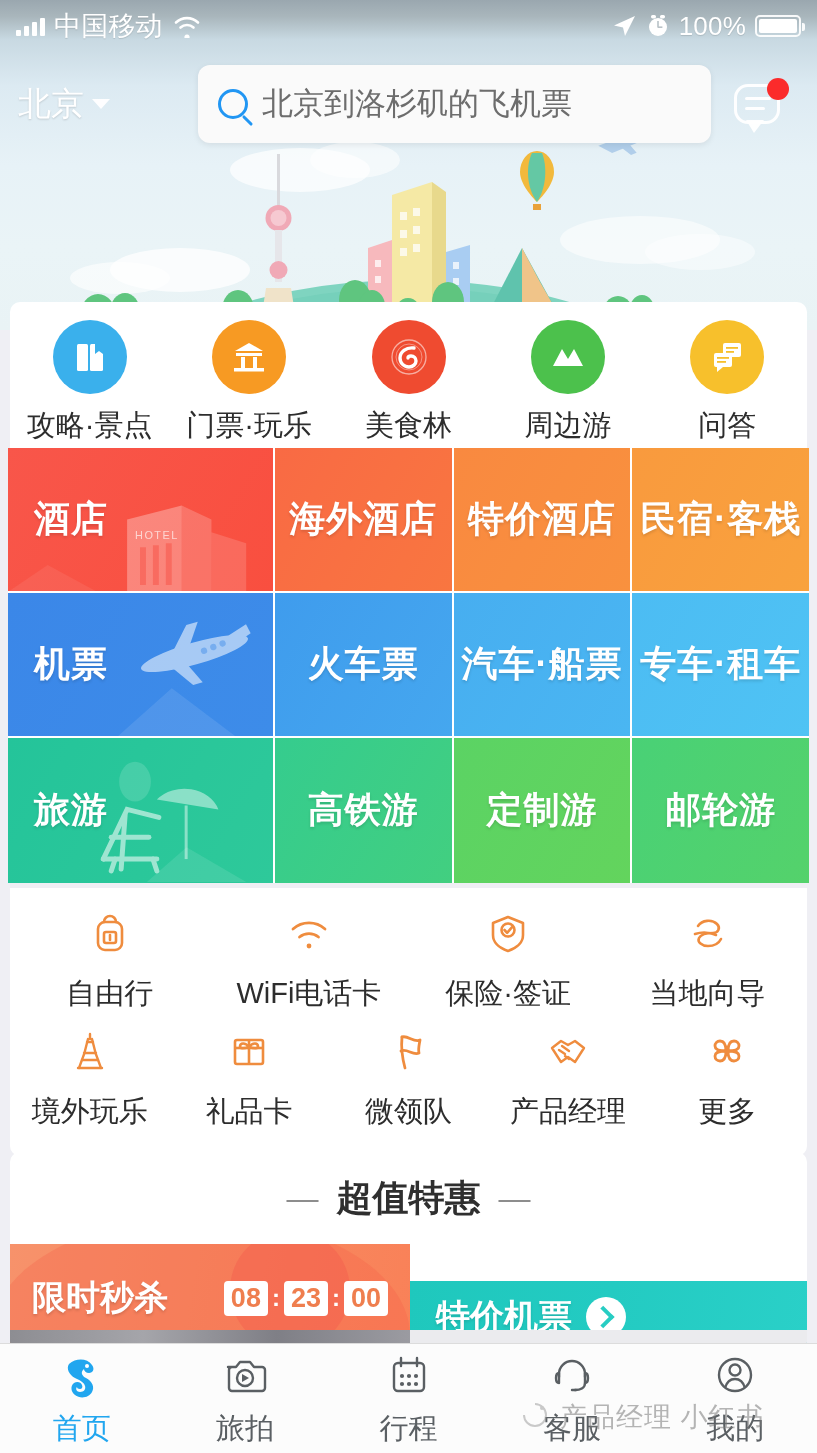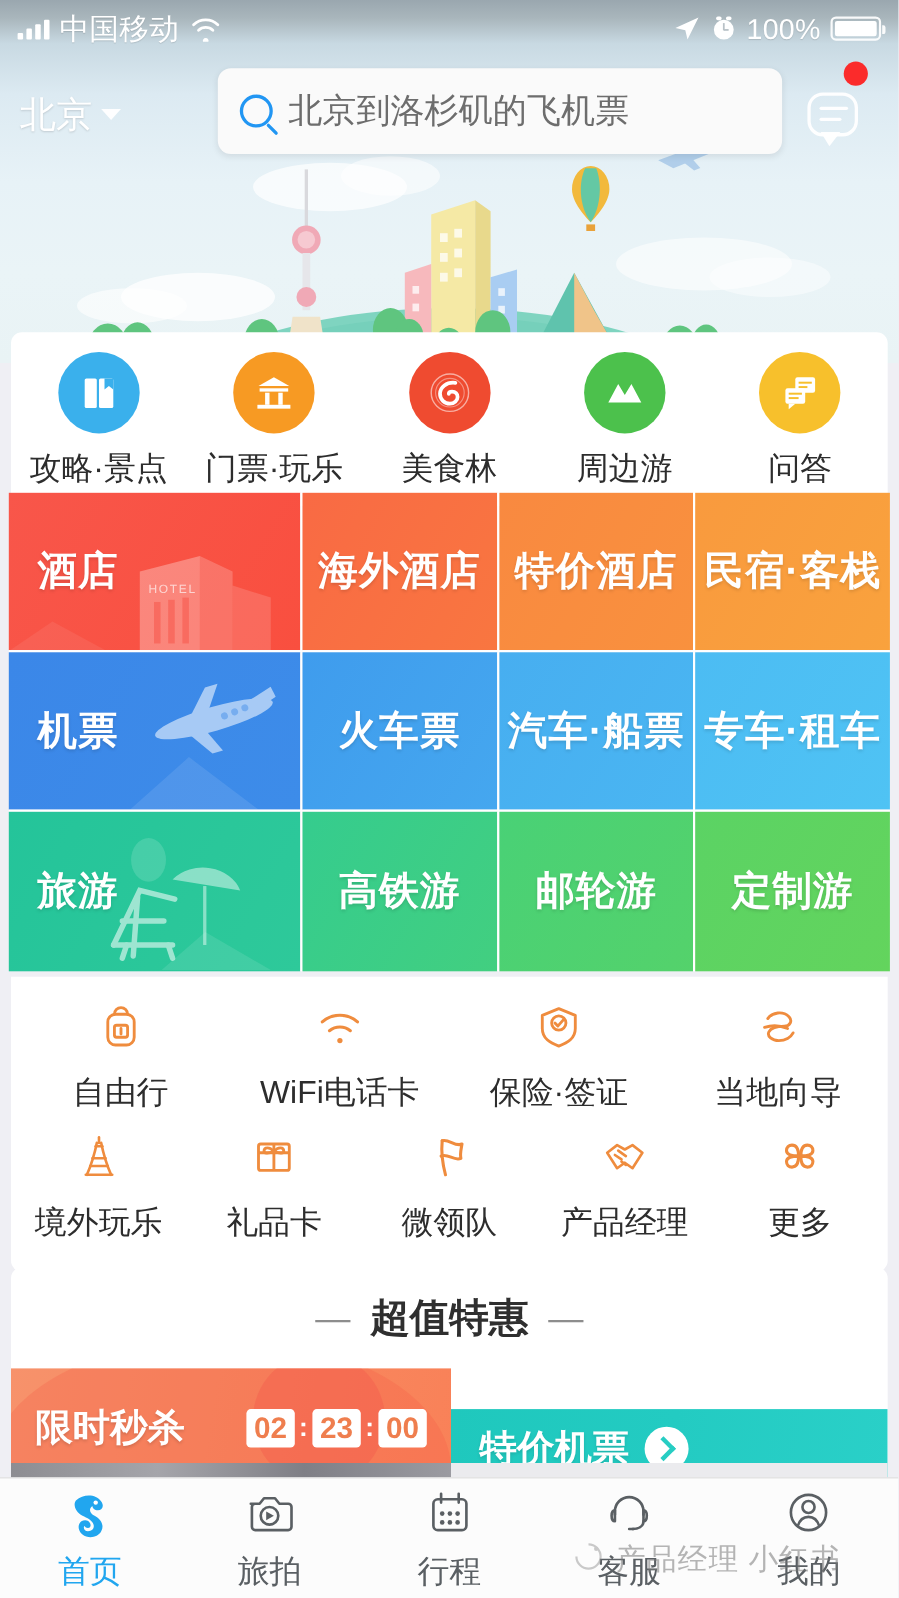--- a/index.html
+++ b/index.html
@@ -44,21 +44,21 @@
   }
   .batt::after {
     content:""; position: absolute; right: -6px; top: 6px; width: 3px; height: 8px;
     background: rgba(255,255,255,.92); border-radius: 0 2px 2px 0;
   }
   .batt > span { display:block; height: 100%; width: 100%; background: #fff; border-radius: 2px; }
 
   
   .searchrow {
     position: absolute; top: 62px; left: 0; width: 813px; height: 84px;
-    display: flex; padding: 0 18px;
+    display: flex; align-items: center; padding: 0 18px;
   }
   .city {
     display: flex; align-items: center; gap: 8px; color: #fff;
     font-size: 33px; width: 140px; text-shadow: 0 1px 2px rgba(0,0,0,.15);
   }
   .chev { width: 0; height: 0; border-left: 9px solid transparent; border-right: 9px solid transparent; border-top: 10px solid #fff; opacity:.95; }
   .searchbox {
     flex: 1; height: 78px; background: #fafafa; border-radius: 12px;
     display: flex; align-items: center; padding: 0 20px; gap: 14px;
     box-shadow: 0 2px 6px rgba(0,0,0,.08);
@@ -419,25 +419,25 @@
             <path d="M108 122 L104 134"></path>
             <path d="M146 122 L150 134"></path>
             <path d="M118 78 L114 132"></path>
           </g>
         </svg>
         <span class="t">旅游</span>
       </div>
       <div class="tile sm" style="background:linear-gradient(120deg,#35cc8e,#42cf80)">
         <span class="t">高铁游</span>
       </div>
+      <div class="tile sm" style="background:linear-gradient(120deg,#5bd364,#63d45d)">
+        <span class="t">定制游</span>
+      </div>
       <div class="tile sm" style="background:linear-gradient(120deg,#49d176,#54d26b)">
         <span class="t">邮轮游</span>
-      </div>
-      <div class="tile sm" style="background:linear-gradient(120deg,#5bd364,#63d45d)">
-        <span class="t">定制游</span>
       </div>
     </div>
   </div>
 
   <div class="panel-bot">
 
     <div class="orow">
       <div class="ocell">
         <span class="oicon">
           <svg width="50" height="50" viewBox="0 0 50 50" fill="none" stroke="#ef8c3e" stroke-width="2.6" stroke-linecap="round" stroke-linejoin="round">
@@ -550,21 +550,21 @@
       <span class="dash">—</span>
       <span>超值特惠</span>
       <span class="dash">—</span>
     </div>
     <div class="promo-body">
       <div class="seckill">
         <span class="hill"></span>
         <span class="sun"></span>
         <span class="sk-label">限时秒杀</span>
         <span class="timer">
-          <span class="tnum">02</span>
+          <span class="tnum">08</span>
           <span class="tsep">:</span>
           <span class="tnum">23</span>
           <span class="tsep">:</span>
           <span class="tnum">00</span>
         </span>
       </div>
       <div class="cheapfl">
         <span class="cf-label">特价机票</span>
         <span class="arrow-c"></span>
       </div>

